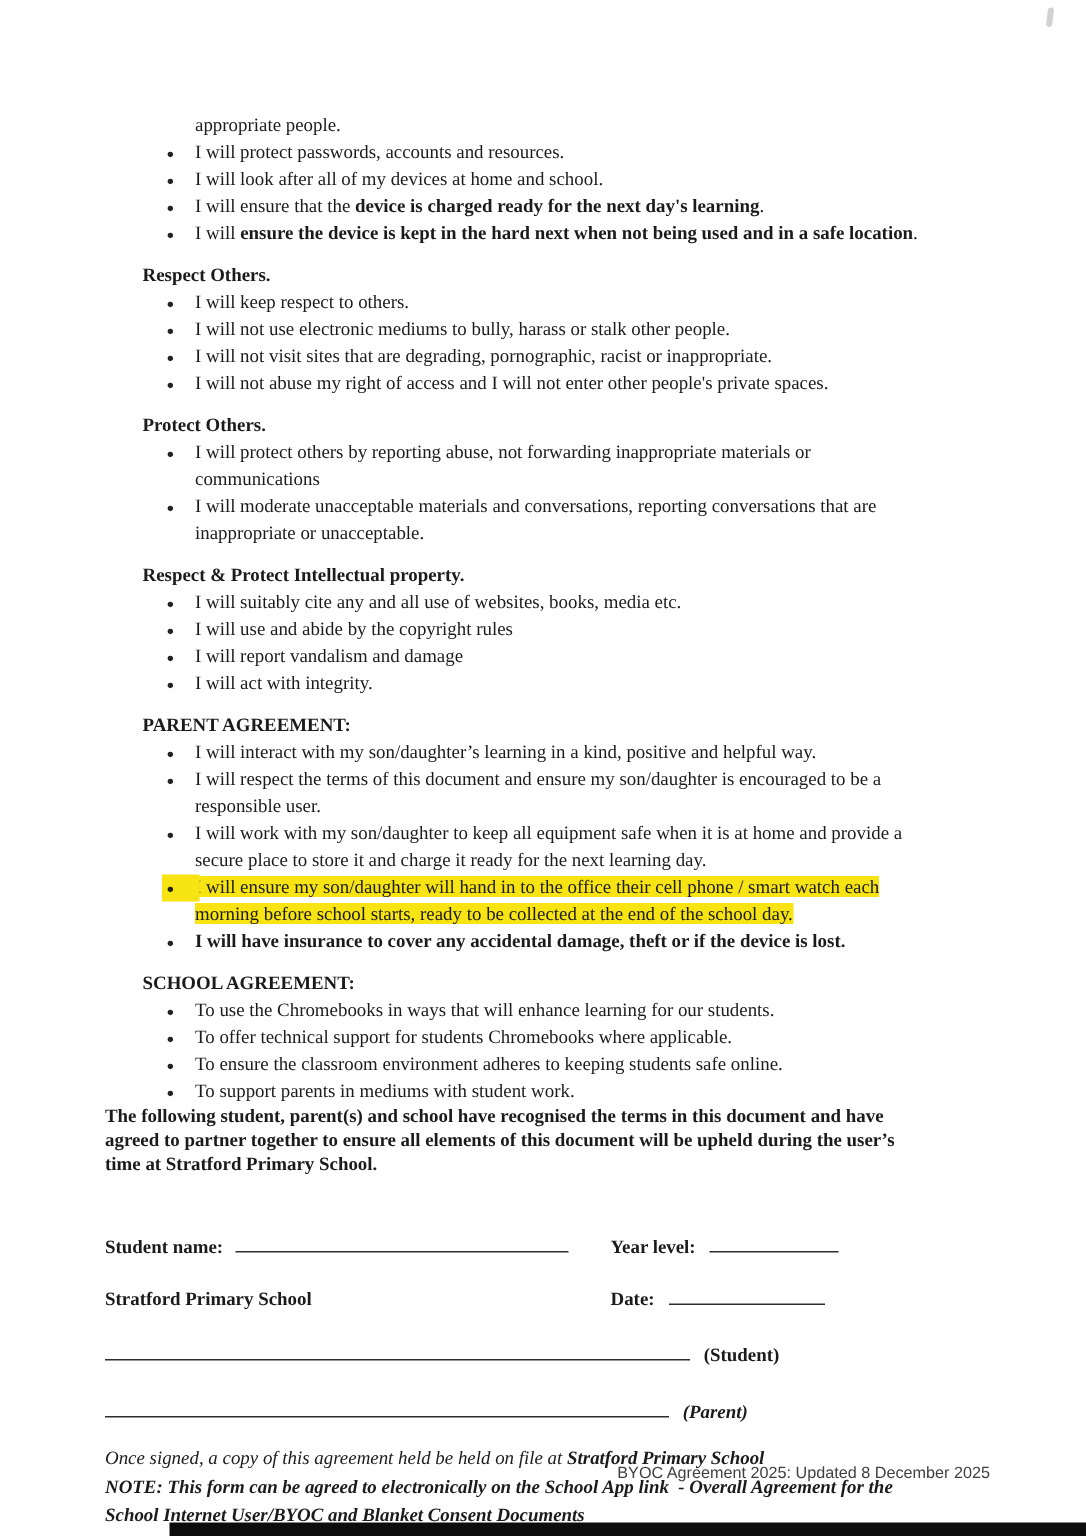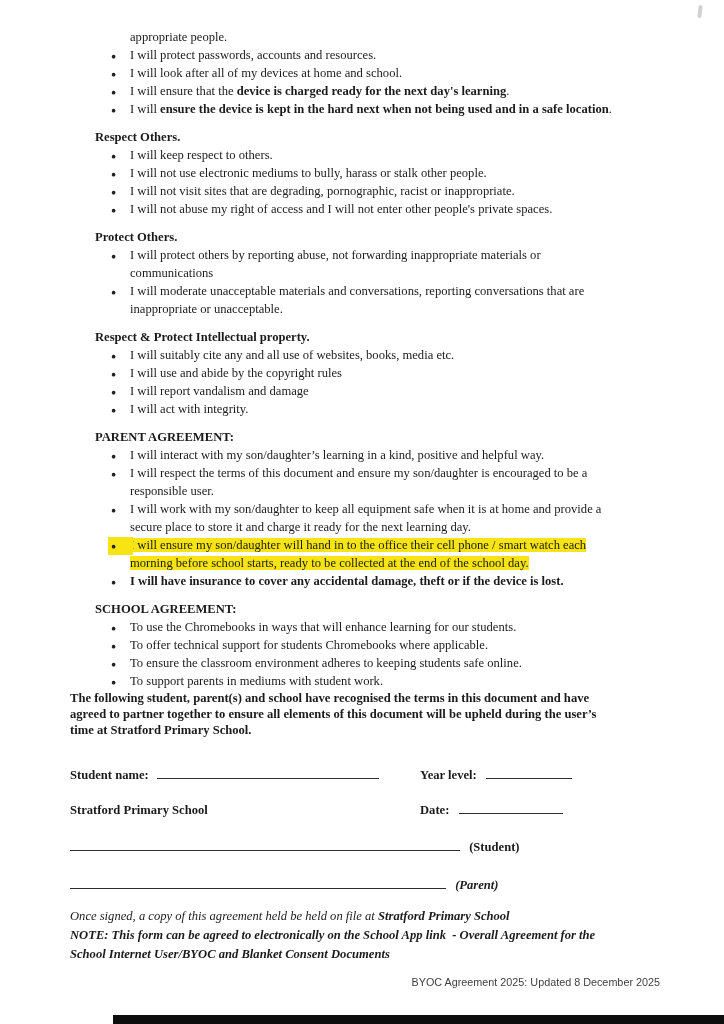--- a/index.html
+++ b/index.html
@@ -5,46 +5,46 @@
   :root { --hl:#f7e412; --ink:#1b1b1b; --foot:#3f3f3f; }
   * { box-sizing:border-box; margin:0; padding:0; }
   html,body { background:#e8e8e8; }
   .page {
     position:relative; width:724px; height:1024px; margin:0 auto;
     background:#fff; overflow:hidden;
     font-family:"Liberation Serif", serif; color:var(--ink);
     font-size:12.6px; line-height:18px;
   }
   .content { position:absolute; left:70px; top:28px; width:588px; }
-  .cont-line { margin-left:60px; }
+  .cont-line { margin-left:60px;margin-top:46px; }
   .sec-heading { font-weight:bold; margin:10px 0 0 25px; white-space:pre-line; }
   ul.blist { list-style:none; margin:0; padding:0 0 0 60px; }
   ul.blist li { position:relative; white-space:pre-line; margin-right:-36px; }
   ul.blist li::before {
     content:"\25CF"; position:absolute; left:-19px; top:0.5px;
     font-size:8.5px; line-height:18px; color:#222;
   }
   ul.blist li.hl-item::before {
     left:-22px; width:22px; padding-left:3px; background:var(--hl);
   }
   .b { font-weight:bold; }
   .i { font-style:italic; }
   .hl { background:var(--hl); }
   .closing {
     font-weight:bold; margin-top:0; margin-right:-20px;
     line-height:16px; white-space:pre-line;
   }
   .frow { position:relative; height:20px; }
-  .frow .rcol { position:absolute; left:350px; top:0; white-space:nowrap; }
+  .frow .rcol { position:absolute; left:337px; top:0; white-space:nowrap; }
   .flabel { font-weight:bold; }
   .uline {
     display:inline-block; height:13px; vertical-align:baseline;
     border-bottom:1.4px solid #2c2c2c;
   }
-  .frow1 { margin-top:28px; }
+  .frow1 { margin-top:38px; }
   .frow2 { margin-top:15px; }
   .frow3 { margin-top:17px; }
   .frow4 { margin-top:18px;font-style:italic; }
   .notes { margin-top:11px; margin-right:-20px; }
   .note { font-style:italic; line-height:19px; white-space:pre-line; }
   .footer {
     position:absolute; top:973px; right:64px;
     font-family:"Liberation Sans", sans-serif; font-size:10.8px;
     color:var(--foot);
     margin-left:12px;

